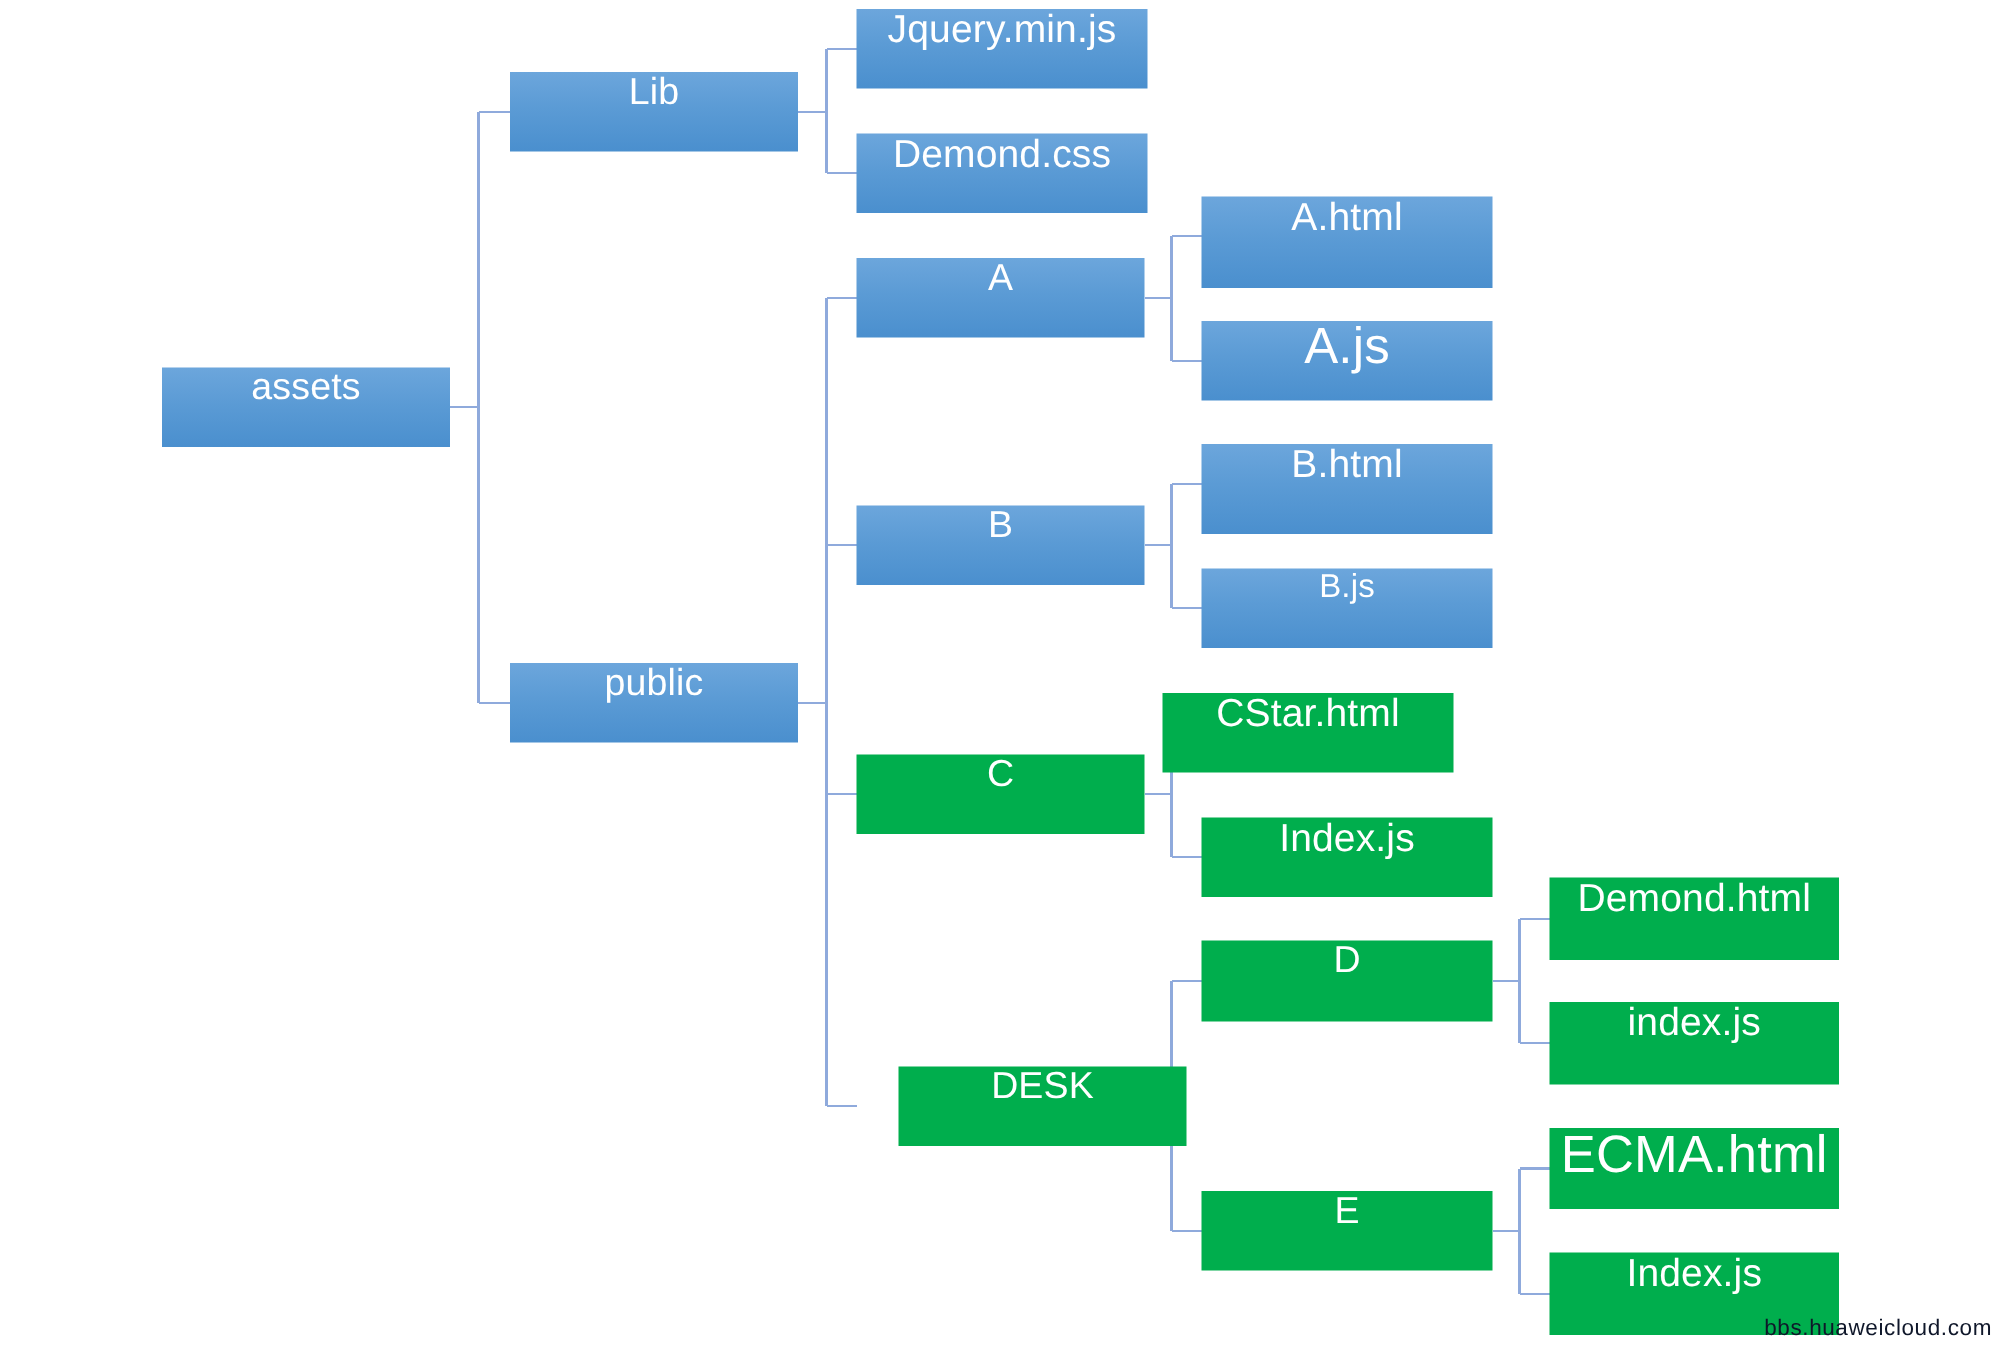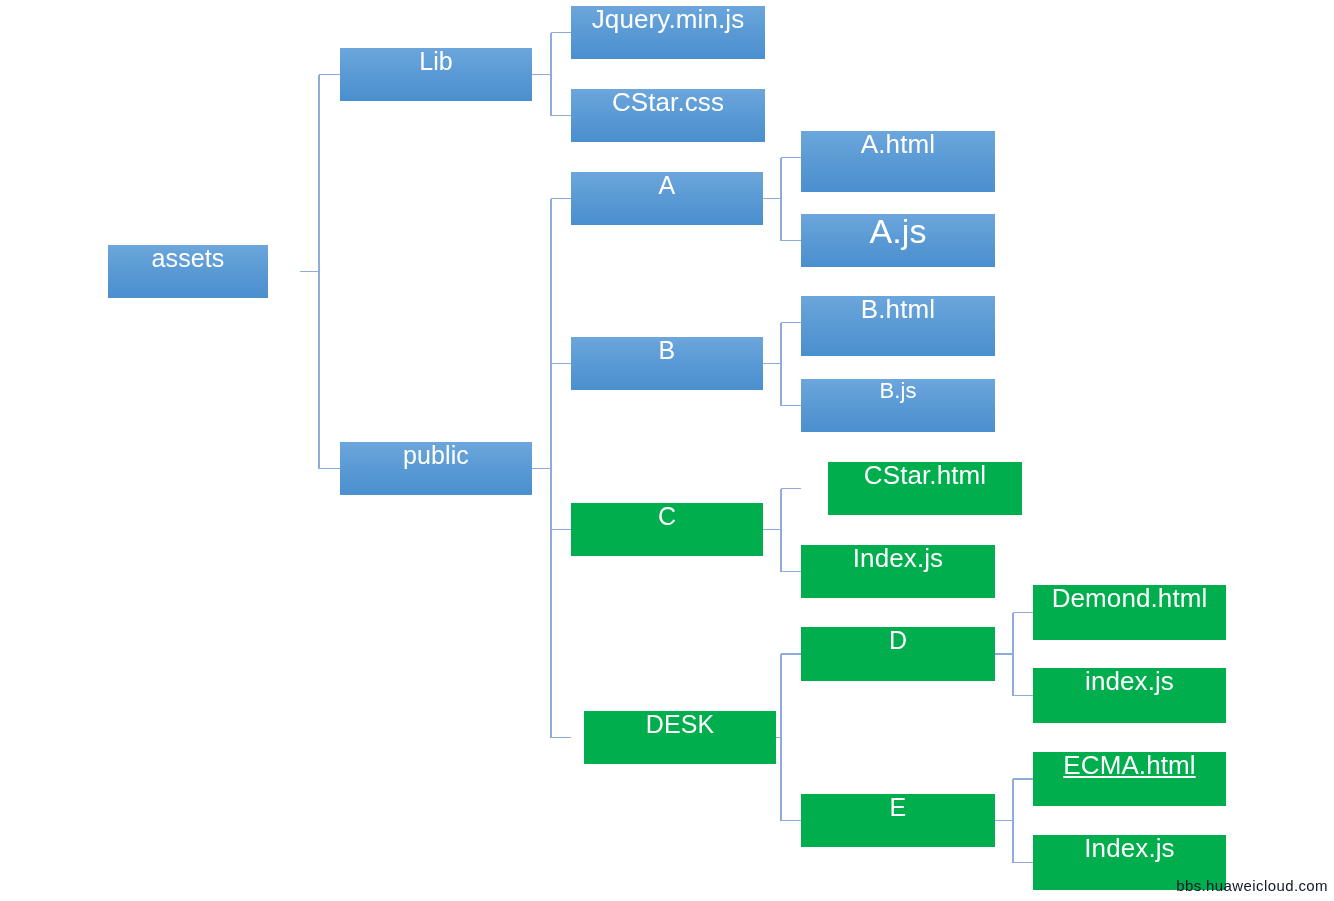--- a/index.html
+++ b/index.html
@@ -116,79 +116,79 @@
       <line x1="995" y1="654" x2="1013" y2="654" stroke="#8FAADC" stroke-width="1.6" shape-rendering="crispEdges"></line>
       <line x1="1013" y1="612.5" x2="1013" y2="695.5" stroke="#8FAADC" stroke-width="1.6" shape-rendering="crispEdges"></line>
       <line x1="1013" y1="612.5" x2="1033" y2="612.5" stroke="#8FAADC" stroke-width="1.6" shape-rendering="crispEdges"></line>
       <line x1="1013" y1="695.5" x2="1033" y2="695.5" stroke="#8FAADC" stroke-width="1.6" shape-rendering="crispEdges"></line>
       <line x1="995" y1="820.5" x2="1013" y2="820.5" stroke="#8FAADC" stroke-width="1.6" shape-rendering="crispEdges"></line>
       <line x1="1013" y1="779" x2="1013" y2="862.5" stroke="#8FAADC" stroke-width="1.6" shape-rendering="crispEdges"></line>
       <line x1="1013" y1="779" x2="1033" y2="779" stroke="#8FAADC" stroke-width="1.6" shape-rendering="crispEdges"></line>
       <line x1="1013" y1="862.5" x2="1033" y2="862.5" stroke="#8FAADC" stroke-width="1.6" shape-rendering="crispEdges"></line>
     </svg>
   <div id="nodes-layer">
-      <div class="node blue" style="left: 108px; top: 245px; width: 160px; height: 53px;">
+      <div class="node blue" style="left: 108px; top: 245px; width: 192px; height: 53px;">
         <span class="label" style="font-size: 25px;">assets</span>
       </div>
       <div class="node blue" style="left: 340px; top: 48px; width: 192px; height: 53px;">
         <span class="label" style="font-size: 25px;">Lib</span>
       </div>
       <div class="node blue" style="left: 340px; top: 442px; width: 192px; height: 53px;">
         <span class="label" style="font-size: 25px;">public</span>
       </div>
       <div class="node blue" style="left: 571px; top: 6px; width: 194px; height: 53px;">
         <span class="label" style="font-size: 26px;">Jquery.min.js</span>
       </div>
       <div class="node blue" style="left: 571px; top: 89px; width: 194px; height: 53px;">
-        <span class="label" style="font-size: 26px;">CStar.css</span>
+        <span class="label" style="font-size: 26px;">Demond.css</span>
       </div>
       <div class="node blue" style="left: 571px; top: 172px; width: 192px; height: 53px;">
         <span class="label" style="font-size: 25px;">A</span>
       </div>
       <div class="node blue" style="left: 571px; top: 337px; width: 192px; height: 53px;">
         <span class="label" style="font-size: 25px;">B</span>
       </div>
       <div class="node green" style="left: 571px; top: 503px; width: 192px; height: 53px;">
         <span class="label" style="font-size: 25px;">C</span>
       </div>
-      <div class="node green" style="left: 584px; top: 711px; width: 192px; height: 53px;">
+      <div class="node green" style="left: 599px; top: 711px; width: 192px; height: 53px;">
         <span class="label" style="font-size: 25px;">DESK</span>
       </div>
       <div class="node blue" style="left: 801px; top: 131px; width: 194px; height: 61px;">
         <span class="label" style="font-size: 26px;">A.html</span>
       </div>
       <div class="node blue" style="left: 801px; top: 214px; width: 194px; height: 53px;">
         <span class="label" style="font-size: 34px;">A.js</span>
       </div>
       <div class="node blue" style="left: 801px; top: 296px; width: 194px; height: 60px;">
         <span class="label" style="font-size: 26px;">B.html</span>
       </div>
       <div class="node blue" style="left: 801px; top: 379px; width: 194px; height: 53px;">
         <span class="label" style="font-size: 22px;">B.js</span>
       </div>
-      <div class="node green" style="left: 828px; top: 462px; width: 194px; height: 53px;">
+      <div class="node green" style="left: 775px; top: 462px; width: 194px; height: 53px;">
         <span class="label" style="font-size: 26px;">CStar.html</span>
       </div>
       <div class="node green" style="left: 801px; top: 545px; width: 194px; height: 53px;">
         <span class="label" style="font-size: 26px;">Index.js</span>
       </div>
       <div class="node green" style="left: 801px; top: 627px; width: 194px; height: 54px;">
         <span class="label" style="font-size: 25px;">D</span>
       </div>
       <div class="node green" style="left: 801px; top: 794px; width: 194px; height: 53px;">
         <span class="label" style="font-size: 25px;">E</span>
       </div>
       <div class="node green" style="left: 1033px; top: 585px; width: 193px; height: 55px;">
         <span class="label" style="font-size: 26px;">Demond.html</span>
       </div>
       <div class="node green" style="left: 1033px; top: 668px; width: 193px; height: 55px;">
         <span class="label" style="font-size: 26px;">index.js</span>
       </div>
       <div class="node green" style="left: 1033px; top: 752px; width: 193px; height: 54px;">
-        <span class="label" style="font-size: 26px; text-decoration: underline;">ECMA.html</span>
+        <span class="label" style="font-size: 35px;">ECMA.html</span>
       </div>
       <div class="node green" style="left: 1033px; top: 835px; width: 193px; height: 55px;">
         <span class="label" style="font-size: 26px;">Index.js</span>
       </div>
     </div>
 
   <div id="watermark">
     <span class="wm-url">bbs.huaweicloud.com</span>
   </div>
 </div>

